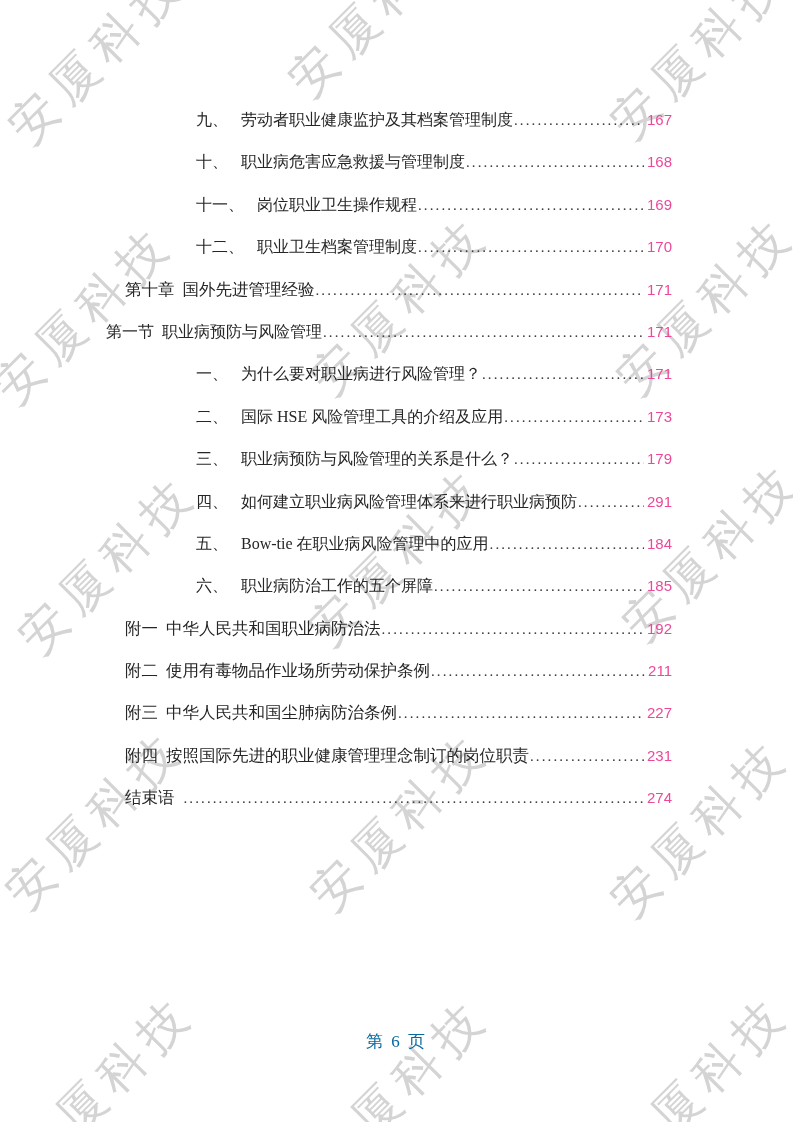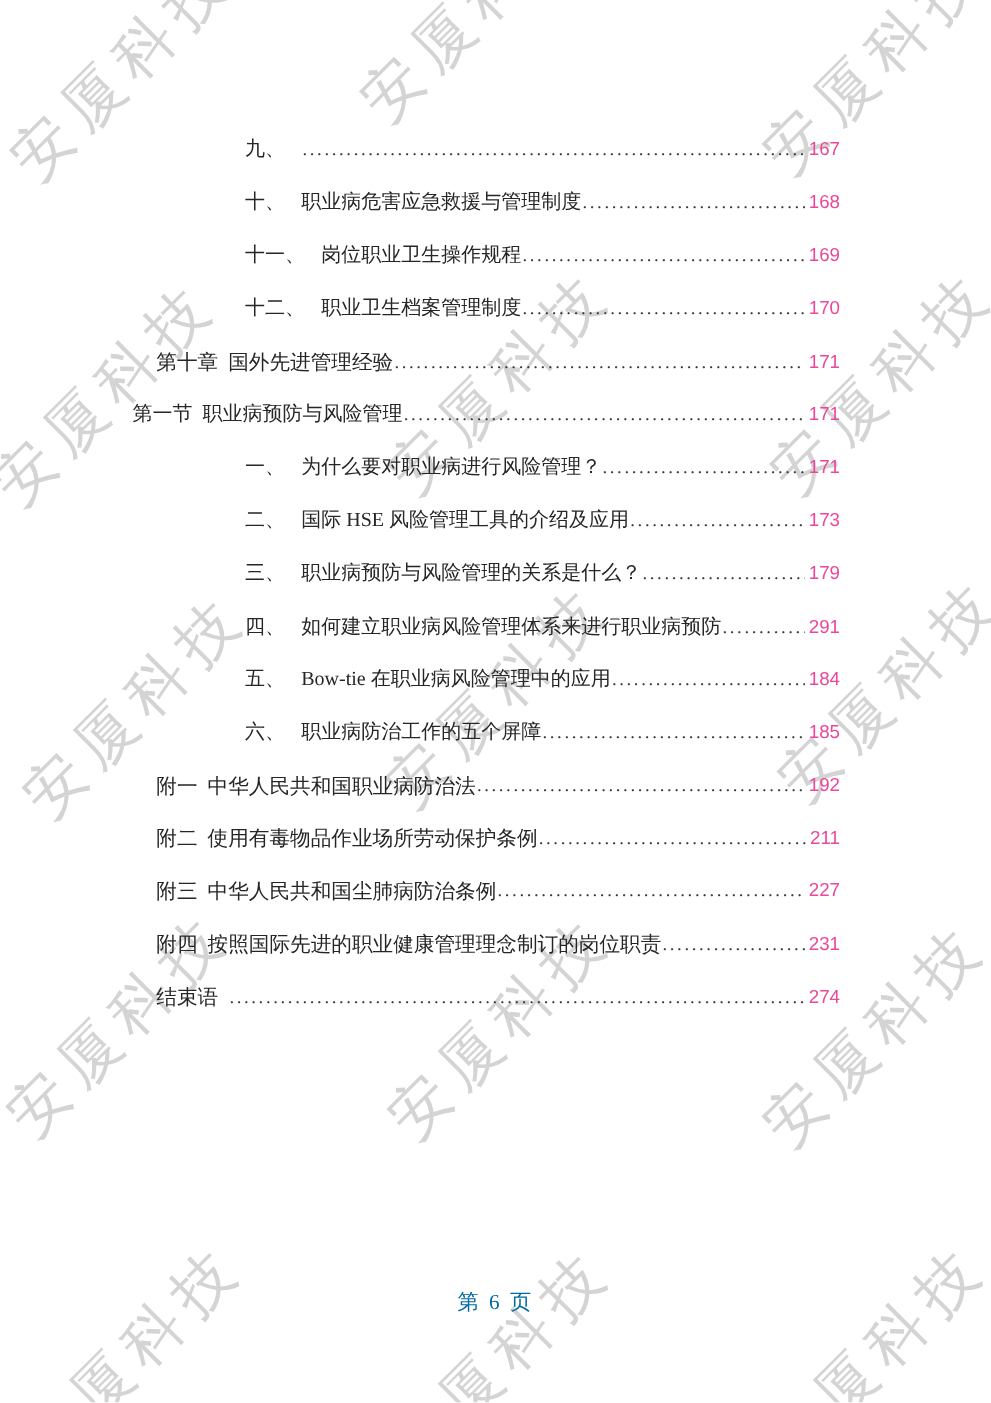--- a/index.html
+++ b/index.html
@@ -89,20 +89,21 @@
       <div class="wm" style="left: 95px; top: 820px; color: rgb(212, 212, 212);">安厦科技</div>
       <div class="wm" style="left: 400px; top: 822px; color: rgb(212, 212, 212);">安厦科技</div>
       <div class="wm" style="left: 700px; top: 828px; color: rgb(212, 212, 212);">安厦科技</div>
       <div class="wm" style="left: 105px; top: 1085px; color: rgb(212, 212, 212);">安厦科技</div>
       <div class="wm" style="left: 400px; top: 1088px; color: rgb(212, 212, 212);">安厦科技</div>
       <div class="wm" style="left: 700px; top: 1085px; color: rgb(212, 212, 212);">安厦科技</div>
     </div>
   <div class="toc">
       <div class="row level-item">
         <span class="num">九、</span>
+        <span class="txt">劳动者职业健康监护及其档案管理制度</span>
         <span class="leader">................................................................................................................................................................................................................................................</span>
         <span class="pg">167</span>
       </div>
       <div class="row level-item">
         <span class="num">十、</span>
         <span class="txt">职业病危害应急救援与管理制度</span>
         <span class="leader">................................................................................................................................................................................................................................................</span>
         <span class="pg">168</span>
       </div>
       <div class="row level-item">

